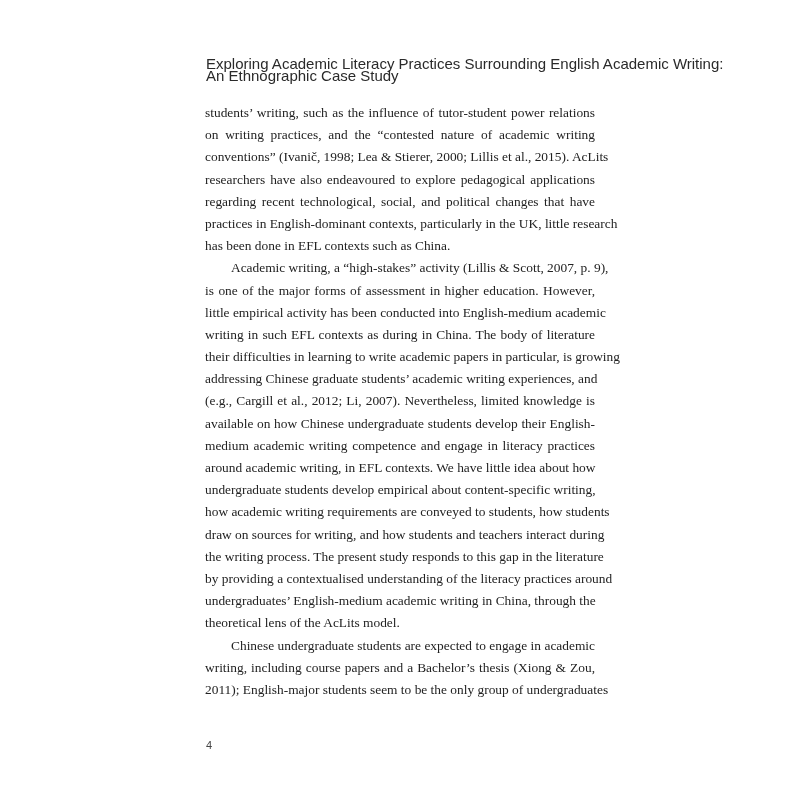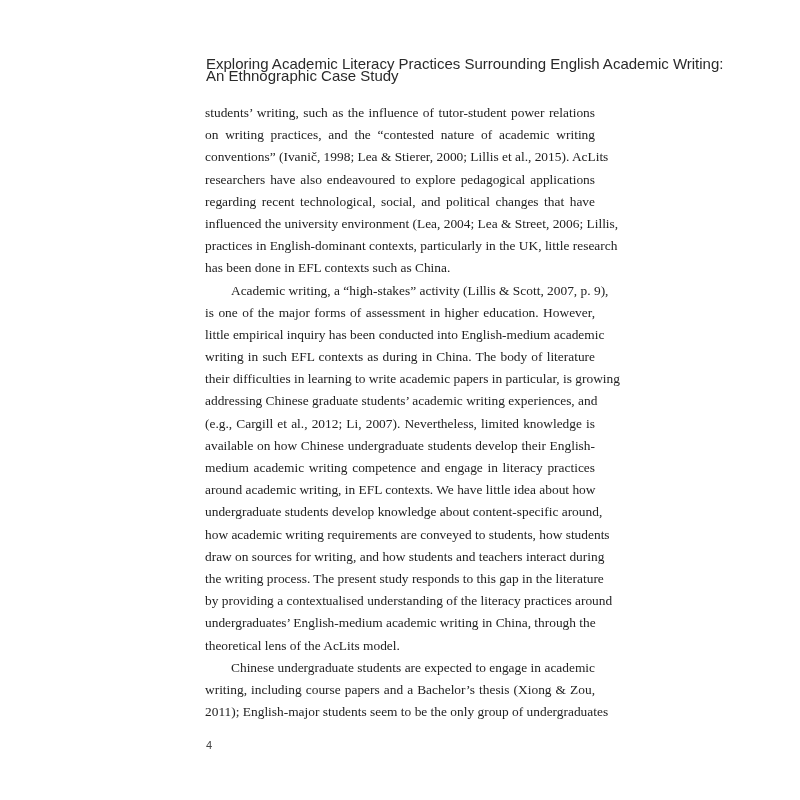--- a/index.html
+++ b/index.html
@@ -73,37 +73,36 @@
   </div>
 
   <div class="body-text">
 
     <div>
       <span class="line">students’ writing, such as the influence of tutor-student power relations</span>
       <span class="line">on writing practices, and the “contested nature of academic writing</span>
       <span class="line">conventions” (Ivanič, 1998; Lea &amp; Stierer, 2000; Lillis et al., 2015). AcLits</span>
       <span class="line">researchers have also endeavoured to explore pedagogical applications</span>
       <span class="line">regarding recent technological, social, and political changes that have</span>
-      <span class="line">influenced the university environment (Lea, 2004; Lea &amp; Street, 2006; Lillis,</span>
       <span class="line">practices in English-dominant contexts, particularly in the UK, little research</span>
       <span class="line last">has been done in EFL contexts such as China.</span>
     </div>
 
     <div>
       <span class="line indent">Academic writing, a “high-stakes” activity (Lillis &amp; Scott, 2007, p. 9),</span>
       <span class="line">is one of the major forms of assessment in higher education. However,</span>
-      <span class="line">little empirical inquiry has been conducted into English-medium academic</span>
+      <span class="line">little empirical activity has been conducted into English-medium academic</span>
       <span class="line">writing in such EFL contexts as during in China. The body of literature</span>
       <span class="line">their difficulties in learning to write academic papers in particular, is growing</span>
       <span class="line">addressing Chinese graduate students’ academic writing experiences, and</span>
       <span class="line">(e.g., Cargill et al., 2012; Li, 2007). Nevertheless, limited knowledge is</span>
       <span class="line">available on how Chinese undergraduate students develop their English-</span>
       <span class="line">medium academic writing competence and engage in literacy practices</span>
       <span class="line">around academic writing, in EFL contexts. We have little idea about how</span>
-      <span class="line">undergraduate students develop knowledge about content-specific around,</span>
+      <span class="line">undergraduate students develop empirical about content-specific writing,</span>
       <span class="line">how academic writing requirements are conveyed to students, how students</span>
       <span class="line">draw on sources for writing, and how students and teachers interact during</span>
       <span class="line">the writing process. The present study responds to this gap in the literature</span>
       <span class="line">by providing a contextualised understanding of the literacy practices around</span>
       <span class="line">undergraduates’ English-medium academic writing in China, through the</span>
       <span class="line last">theoretical lens of the AcLits model.</span>
     </div>
 
     <div>
       <span class="line indent">Chinese undergraduate students are expected to engage in academic</span>

